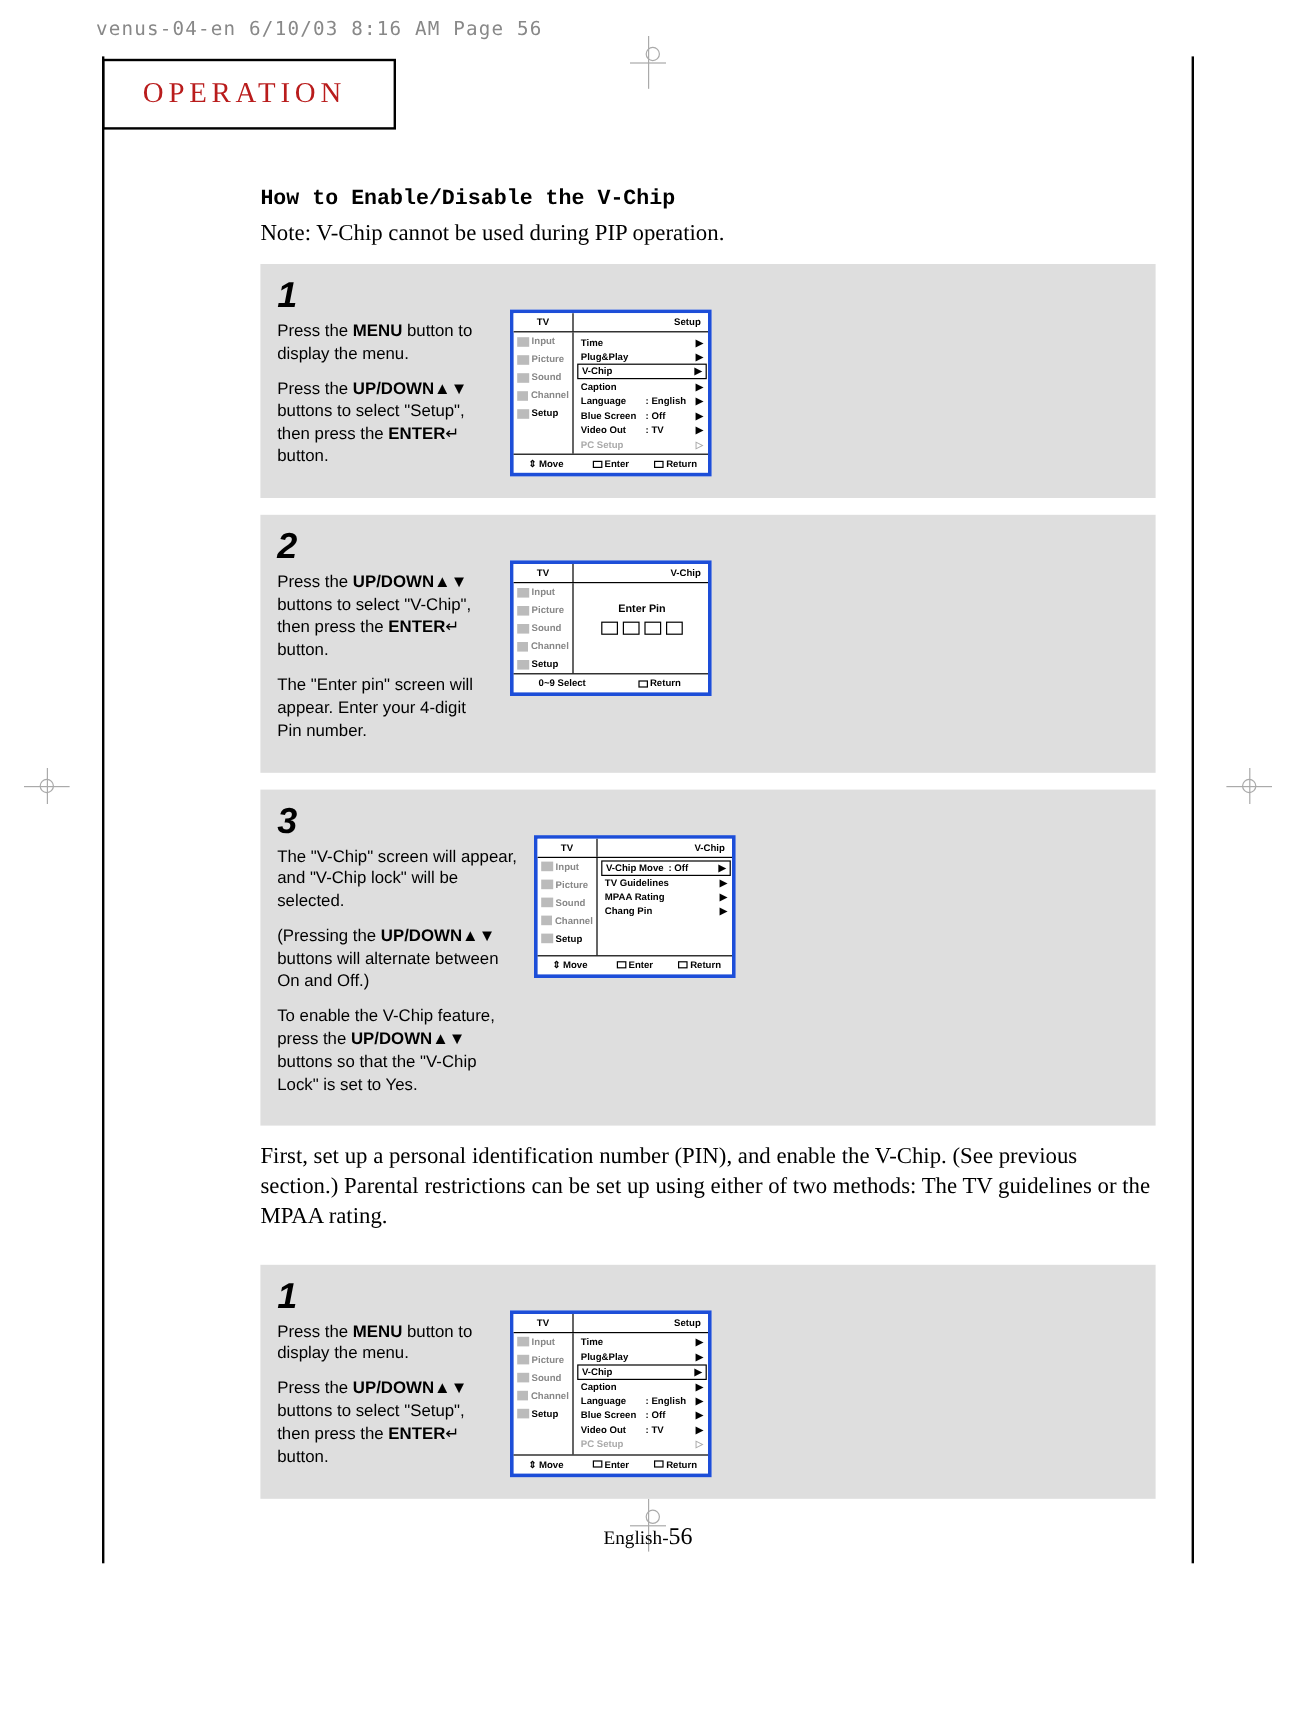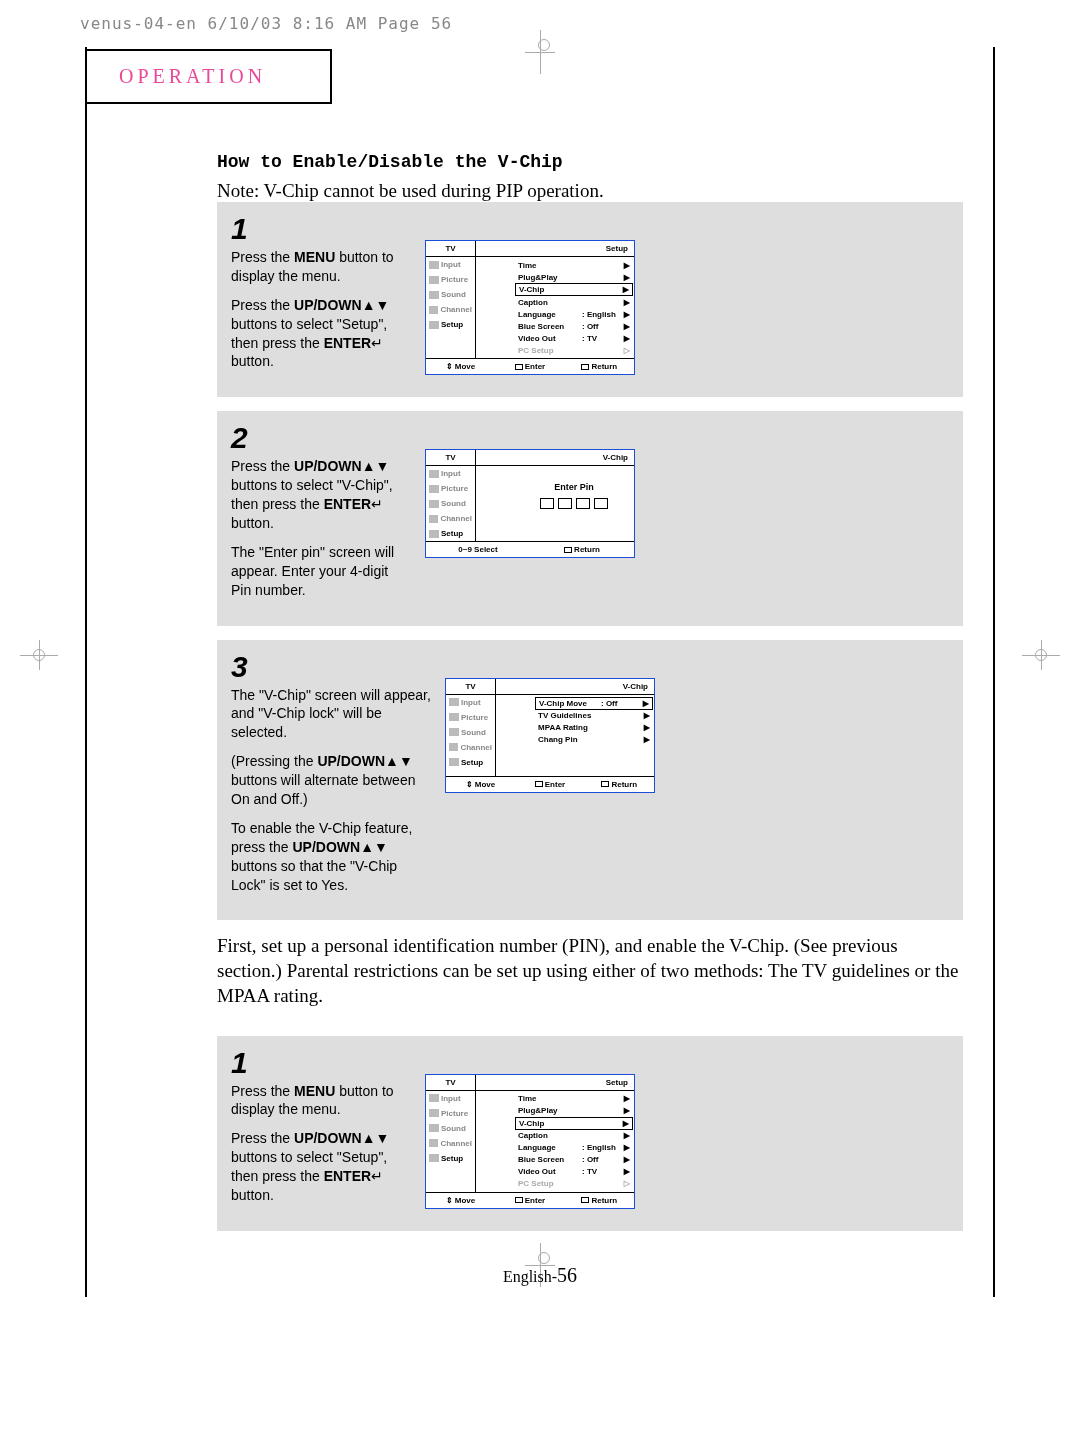--- a/index.html
+++ b/index.html
@@ -11,36 +11,36 @@
   .crop-top::after { content:""; position:absolute; left:0; top:22px; width:30px; height:1px; background:#aaa; }
   .crop-left, .crop-right { position:absolute; top:640px; width:38px; height:30px; }
   .crop-left { left:20px; } .crop-right { right:20px; }
   .crop-left::before, .crop-right::before { content:""; position:absolute; top:15px; width:38px; height:1px; background:#aaa; }
   .crop-left::after, .crop-right::after { content:""; position:absolute; left:19px; top:0; width:1px; height:30px; background:#aaa; }
   .crop-circle { position:absolute; left:13px; top:9px; width:12px; height:12px; border:1px solid #aaa; border-radius:50%; }
   .crop-bottom { position:absolute; left:50%; bottom:10px; transform:translateX(-50%); width:30px; height:44px; }
   .crop-bottom::before { content:""; position:absolute; left:15px; top:0; width:1px; height:44px; background:#aaa; }
   .crop-bottom::after { content:""; position:absolute; left:0; top:22px; width:30px; height:1px; background:#aaa; }
   .content { border: 2px solid #000; border-top: none; border-bottom: none; margin: 14px 85px 0 85px; min-height: 1250px; position: relative; padding-bottom: 40px; }
-  .section-tab { border: 2px solid #000; display: inline-block; margin-left: -2px; margin-top: 2px; padding: 14px 64px 14px 32px; font-family: "Times New Roman", serif; letter-spacing: 4px; font-size: 20px; color: #ec4899; font-variant: small-caps; }
+  .section-tab { border: 2px solid #000; display: inline-block; margin-left: -2px; margin-top: 2px; padding: 14px 40px 14px 32px; font-family: "Times New Roman", serif; letter-spacing: 4px; font-size: 24px; color: #b91c1c; font-variant: small-caps; }
   .body { padding: 14px 30px 0 130px; }
   .subhead { font-family: Liberation Mono, monospace; font-weight: bold; font-size: 18px; margin: 34px 0 8px 0; }
-  .note { font-family: "Times New Roman", serif; font-size: 19px; margin-bottom: 0; }
+  .note { font-family: "Times New Roman", serif; font-size: 19px; margin-bottom: 14px; }
   .step-block { background: #dedede; padding: 10px 12px 16px 14px; margin-bottom: 14px; display: flex; gap: 14px; font-family: Arial, Helvetica, sans-serif; font-size: 14px; color: #000; }
   .step-left { flex: 0 0 180px; }
   .step-num { font-family: Arial, Helvetica, sans-serif; font-weight: bold; font-size: 30px; font-style: italic; margin-bottom: 2px; }
   .step-text { line-height: 1.35; }
   .step-text p { margin-bottom: 10px; }
   .step-text b { font-weight: bold; }
   .step-right { flex: 0 0 auto; padding-top: 28px; }
-  .osd { width: 210px; border: 1px solid #1d4ed8; background: #fff; font-family: Arial, Helvetica, sans-serif; font-size: 8px; }
+  .osd { width: 168px; border: 3px solid #1d4ed8; background: #fff; font-family: Arial, Helvetica, sans-serif; font-size: 8px; }
   .osd-title { display: flex; background: #fff; border-bottom: 1px solid #000; }
   .osd-title .t-left { flex: 0 0 50px; text-align: center; font-weight: bold; padding: 3px 0; border-right: 1px solid #000; }
   .osd-title .t-right { flex: 1; text-align: right; font-weight: bold; padding: 3px 6px 3px 0; }
-  .osd-body { display: flex; gap: 36px; }
+  .osd-body { display: flex; }
   .osd-tabs { width: 50px; display: flex; flex-direction: column; border-right: 1px solid #000; }
   .osd-tab { display: flex; align-items: center; gap: 2px; padding: 3px 3px; color: #888; font-weight: bold; }
   .osd-tab .ticon { width: 10px; height: 8px; background: #bbb; display: inline-block; }
   .osd-tab.active { color: #000; }
   .osd-menu { flex: 1; padding: 2px 4px 2px 6px; }
   .osd-row { display: flex; align-items: center; padding: 1.5px 0; font-weight: bold; }
   .osd-row .lbl { flex: 1; }
   .osd-row .val { width: 40px; }
   .osd-row .arr { width: 8px; text-align: right; }
   .osd-row.disabled { color: #aaa; }

